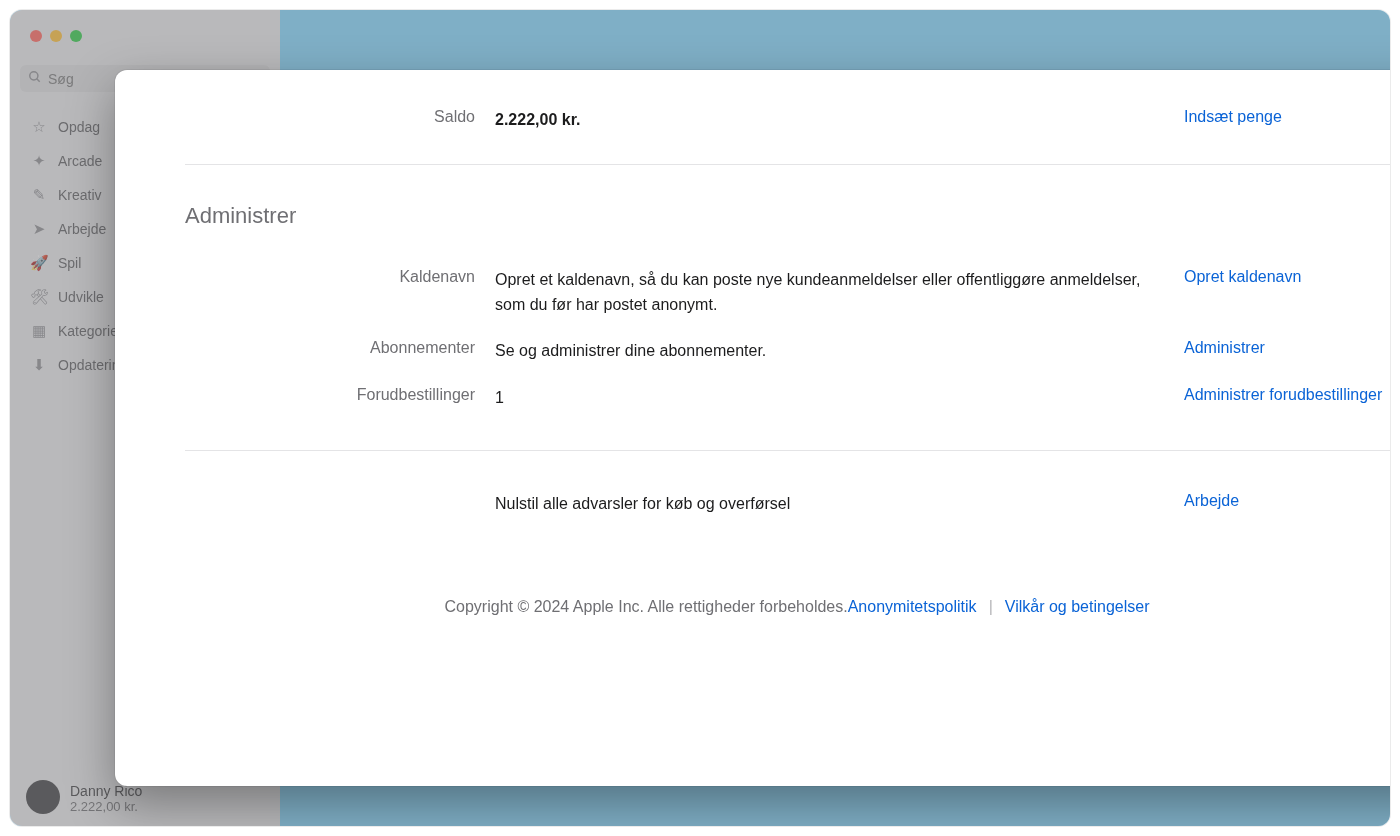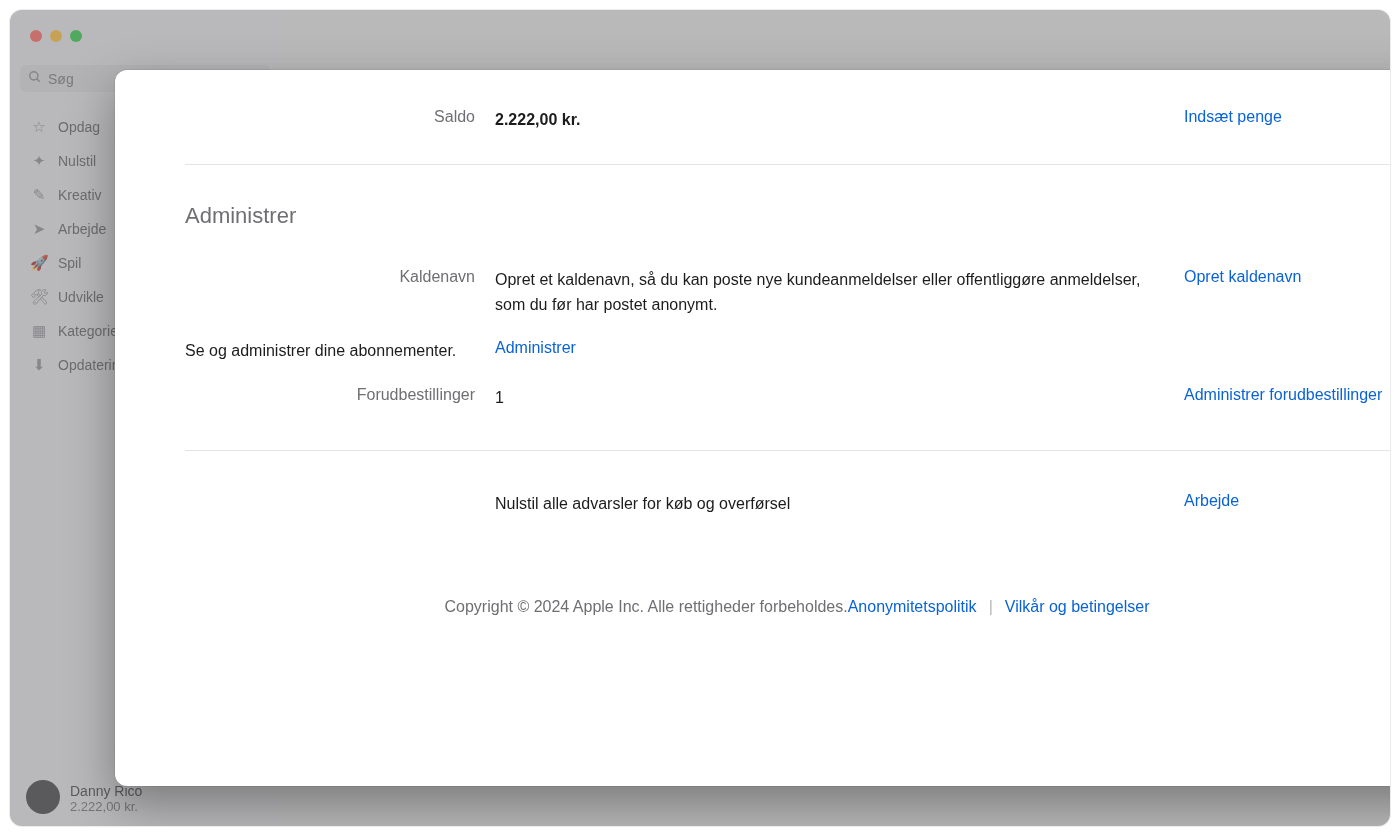--- a/index.html
+++ b/index.html
@@ -12,21 +12,21 @@
       position: relative;
     }
 
     .window-frame {
       position: absolute;
       left: 10px;
       top: 10px;
       width: 1380px;
       height: 816px;
       border-radius: 12px;
-      background: #e5e5e5;
+      background: #7dd3fc;
       box-shadow: 0 0 0 1px rgba(0,0,0,0.08);
       overflow: hidden;
     }
 
     .traffic-lights {
       position: absolute;
       top: 20px;
       left: 20px;
       display: flex;
       gap: 8px;
@@ -228,21 +228,21 @@
       </span>
       <input placeholder="Søg" style="">
     </div>
 
     <div class="nav-item">
       <span class="icon">☆</span>
       <span>Opdag</span>
     </div>
     <div class="nav-item">
       <span class="icon">✦</span>
-      <span>Nulstil</span>
+      <span>Arcade</span>
     </div>
     <div class="nav-item">
       <span class="icon">✎</span>
       <span>Kreativ</span>
     </div>
     <div class="nav-item">
       <span class="icon">➤</span>
       <span>Arbejde</span>
     </div>
     <div class="nav-item">
@@ -290,20 +290,21 @@
       <div class="section-title">Administrer</div>
 
       <div class="rowset">
         <div class="row">
           <div class="label">Kaldenavn</div>
           <div class="value">Opret et kaldenavn, så du kan poste nye kundeanmeldelser eller offentliggøre anmeldelser, som du før har postet anonymt.</div>
           <div class="action">Opret kaldenavn</div>
         </div>
 
         <div class="row">
+          <div class="label">Abonnementer</div>
           <div class="value">Se og administrer dine abonnementer.</div>
           <div class="action">Administrer</div>
         </div>
 
         <div class="row">
           <div class="label">Forudbestillinger</div>
           <div class="value">1</div>
           <div class="action">Administrer forudbestillinger</div>
         </div>
       </div>

